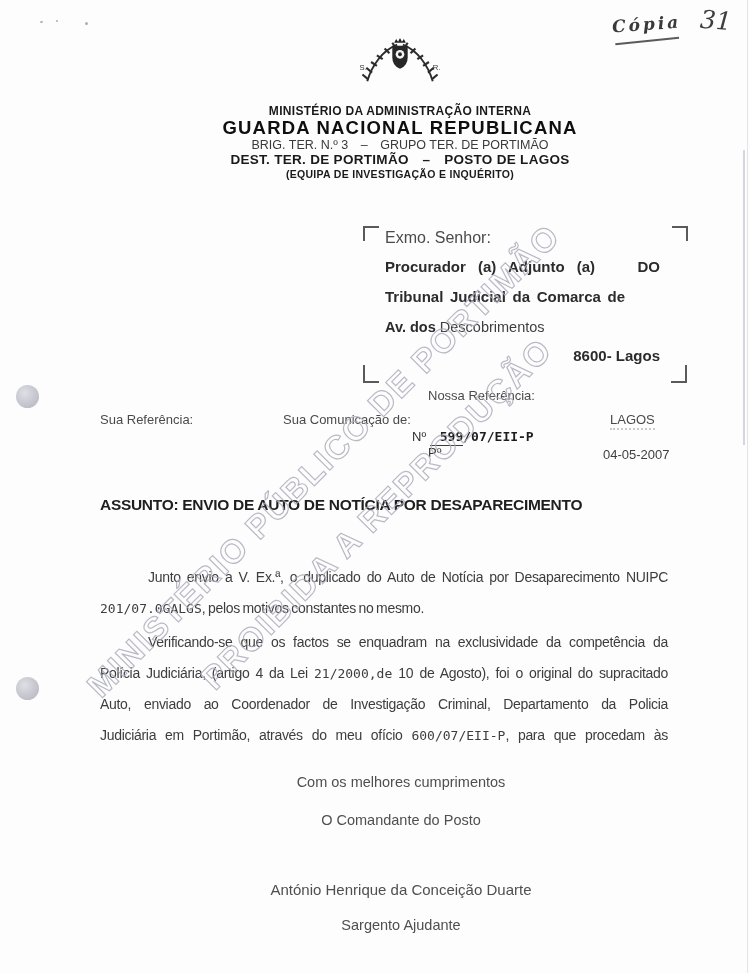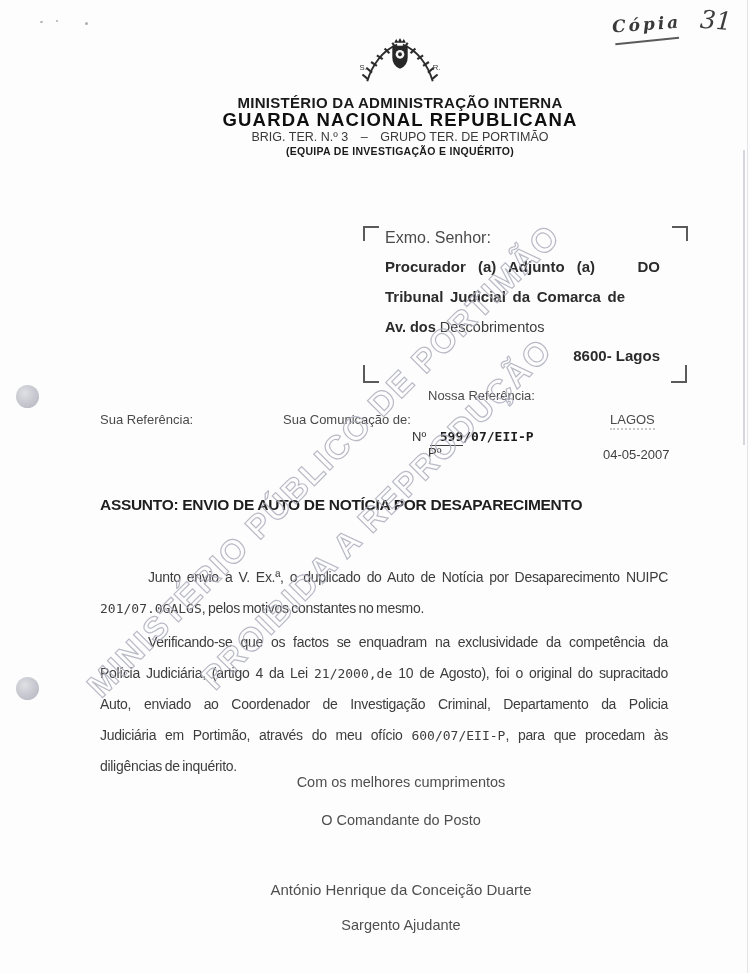--- a/index.html
+++ b/index.html
@@ -31,21 +31,21 @@
   
   .watermark{position:absolute;left:0px;top:412px;width:700px;z-index:3;
     transform:rotate(-45deg);text-align:center;pointer-events:none;opacity:.85;}
   .watermark div{
     font-weight:700;font-size:33px;line-height:75px;letter-spacing:2px;white-space:nowrap;
     color:#cacad5;-webkit-text-fill-color:rgba(255,255,255,0.05);
     -webkit-text-stroke:1.2px #aeaebc;}
   
   .letterhead{position:absolute;left:140px;top:0;width:520px;text-align:center;z-index:1;}
   .emblem{display:block;margin:36px auto 0 auto;width:100px;height:52px;}
-  .h-ministry{margin-top:9px;font-size:15px;font-weight:bold;letter-spacing:.3px;color:#1a1a1a;line-height:12px;}
+  .h-ministry{margin-top:17px;font-size:12px;font-weight:bold;letter-spacing:.3px;color:#1a1a1a;line-height:12px;}
   .h-org{margin-top:1px;font-size:18.5px;font-weight:bold;letter-spacing:1.2px;color:#0f0f0f;line-height:20px;}
   .h-unit{font-size:12.5px;color:#3a3a3a;line-height:14px;}
   .h-dest{font-size:13.5px;font-weight:bold;letter-spacing:.3px;color:#1a1a1a;line-height:15px;}
   .h-team{font-size:10.5px;font-weight:bold;letter-spacing:.3px;color:#1a1a1a;line-height:14px;}
   
   .crop{position:absolute;width:14px;height:13px;border:0 solid #5a5a5a;z-index:1;}
   .c-tl{left:363px;top:226px;border-top-width:2px;border-left-width:2px;}
   .c-tr{left:672px;top:226px;border-top-width:2px;border-right-width:2px;}
   .c-bl{left:363px;top:365px;border-bottom-width:2px;border-left-width:2px;height:16px;}
   .c-br{left:671px;top:365px;border-bottom-width:2px;border-right-width:2px;height:16px;}
@@ -131,20 +131,21 @@
       <path d="M44,7 l2,-4 2,3 2,-4 2,4 2,-3 2,4 z" fill="#222222"></path>
       <path d="M42,10 h16 v12 q0,9 -8,12 q-8,-3 -8,-12 z" fill="#272727"></path>
       <circle cx="50" cy="19" r="4.5" fill="#f4f4f4"></circle>
       <circle cx="50" cy="19" r="2" fill="#272727"></circle>
       <text x="8" y="35" font-size="8" fill="#333333">S.</text>
       <text x="84" y="35" font-size="8" fill="#333333">R.</text>
     </svg>
     <div class="h-ministry">MINISTÉRIO DA ADMINISTRAÇÃO INTERNA</div>
     <div class="h-org">GUARDA NACIONAL REPUBLICANA</div>
     <div class="h-unit">BRIG. TER. N.º 3 – GRUPO TER. DE PORTIMÃO</div>
+    <div class="h-dest">DEST. TER. DE PORTIMÃO – POSTO DE LAGOS</div>
     <div class="h-team">(EQUIPA DE INVESTIGAÇÃO E INQUÉRITO)</div>
   </header>
 
   <div class="crop c-tl"></div>
   <div class="crop c-tr"></div>
   <div class="crop c-bl"></div>
   <div class="crop c-br"></div>
 
   <div class="recipient">
     <div class="r-sal">Exmo. Senhor:</div>
@@ -167,21 +168,20 @@
 
   <div class="subject">ASSUNTO: ENVIO DE AUTO DE NOTÍCIA POR DESAPARECIMENTO</div>
 
   <div class="bodytext">
     <div class="ln indent"><span>Junto envio a V. Ex.ª, o duplicado do Auto de Notícia por Desaparecimento NUIPC</span></div>
     <div class="ln last"><span class="alt">201/07.0GALGS</span><span>, pelos motivos constantes no mesmo.</span></div>
     <div class="ln indent pgap"><span>Verificando-se que os factos se enquadram na exclusividade da competência da</span></div>
     <div class="ln"><span>Polícia Judiciária, (artigo 4 da Lei </span><span class="alt">21/2000,de</span><span> 10 de Agosto), foi o original do supracitado</span></div>
     <div class="ln"><span>Auto, enviado ao Coordenador de Investigação Criminal, Departamento da Policia</span></div>
     <div class="ln"><span>Judiciária em Portimão, através do meu ofício </span><span class="alt">600/07/EII-P</span><span>, para que procedam às</span></div>
-    <div class="ln last"><span>diligências de inquérito.</span></div>
   </div>
 
   <div class="close-ln cl1">Com os melhores cumprimentos</div>
   <div class="close-ln cl2">O Comandante do Posto</div>
   <div class="close-ln cl3">António Henrique da Conceição Duarte</div>
   <div class="close-ln cl4">Sargento Ajudante</div>
 
 </div>
 
 </body></html>

